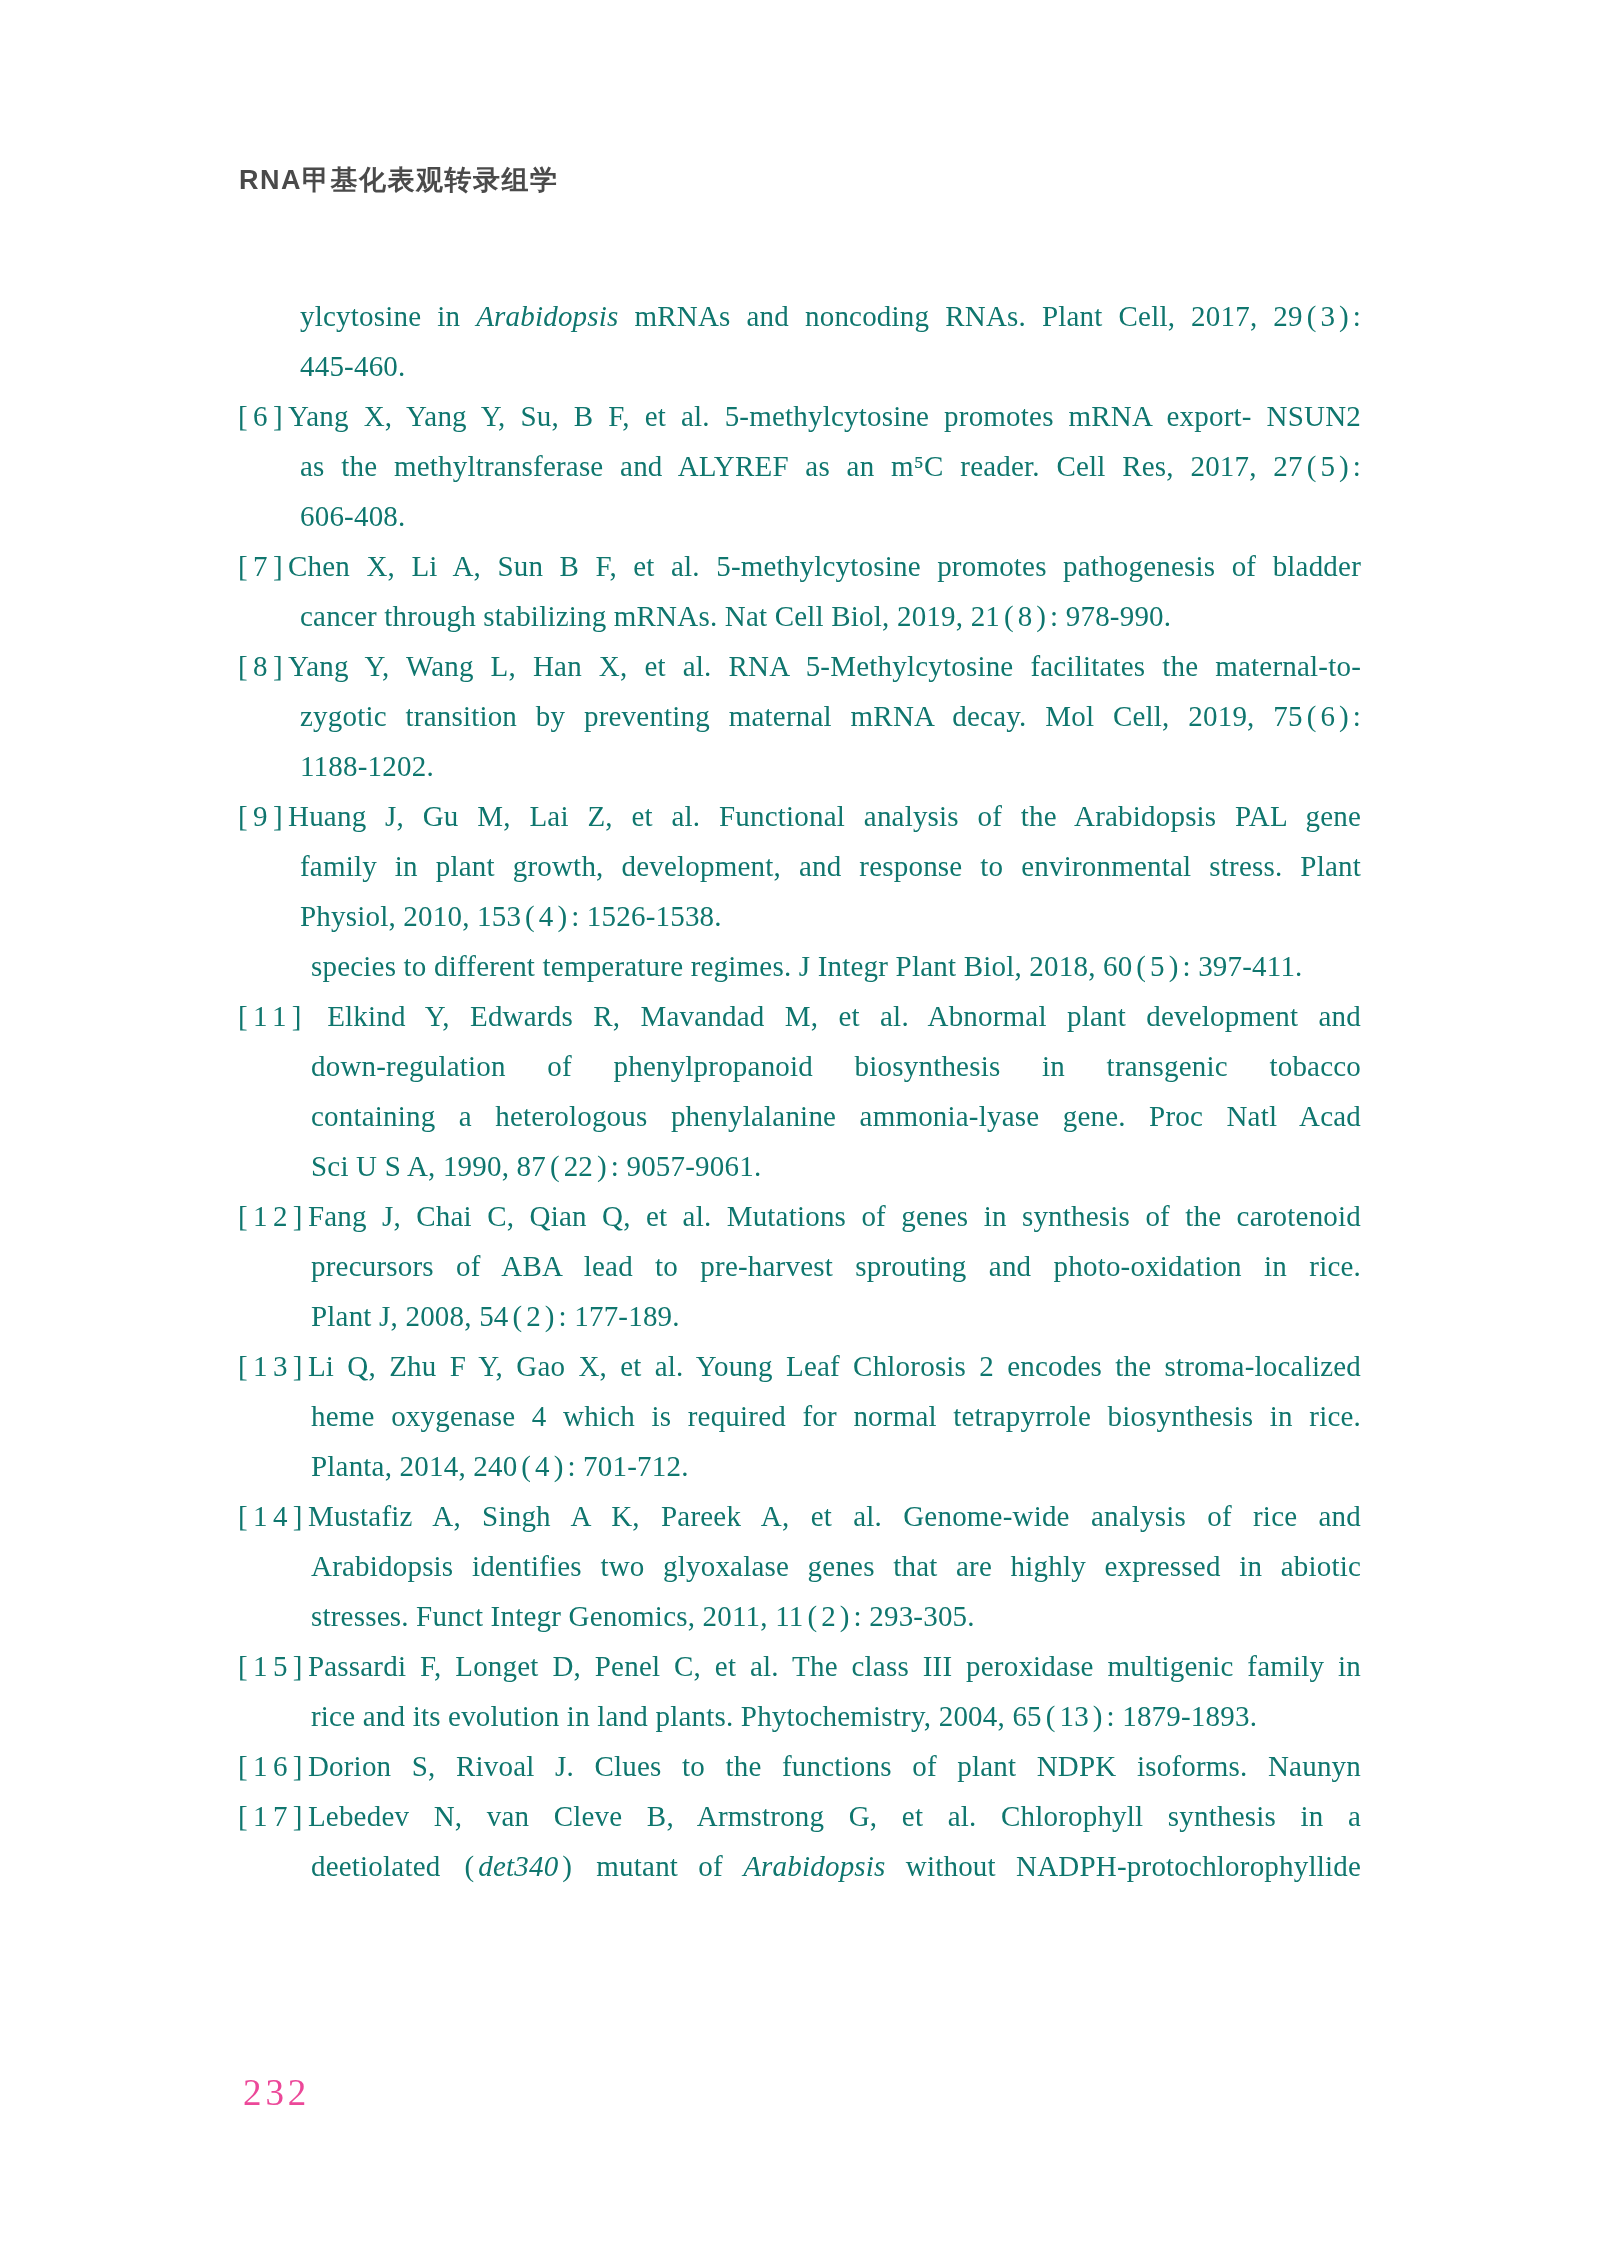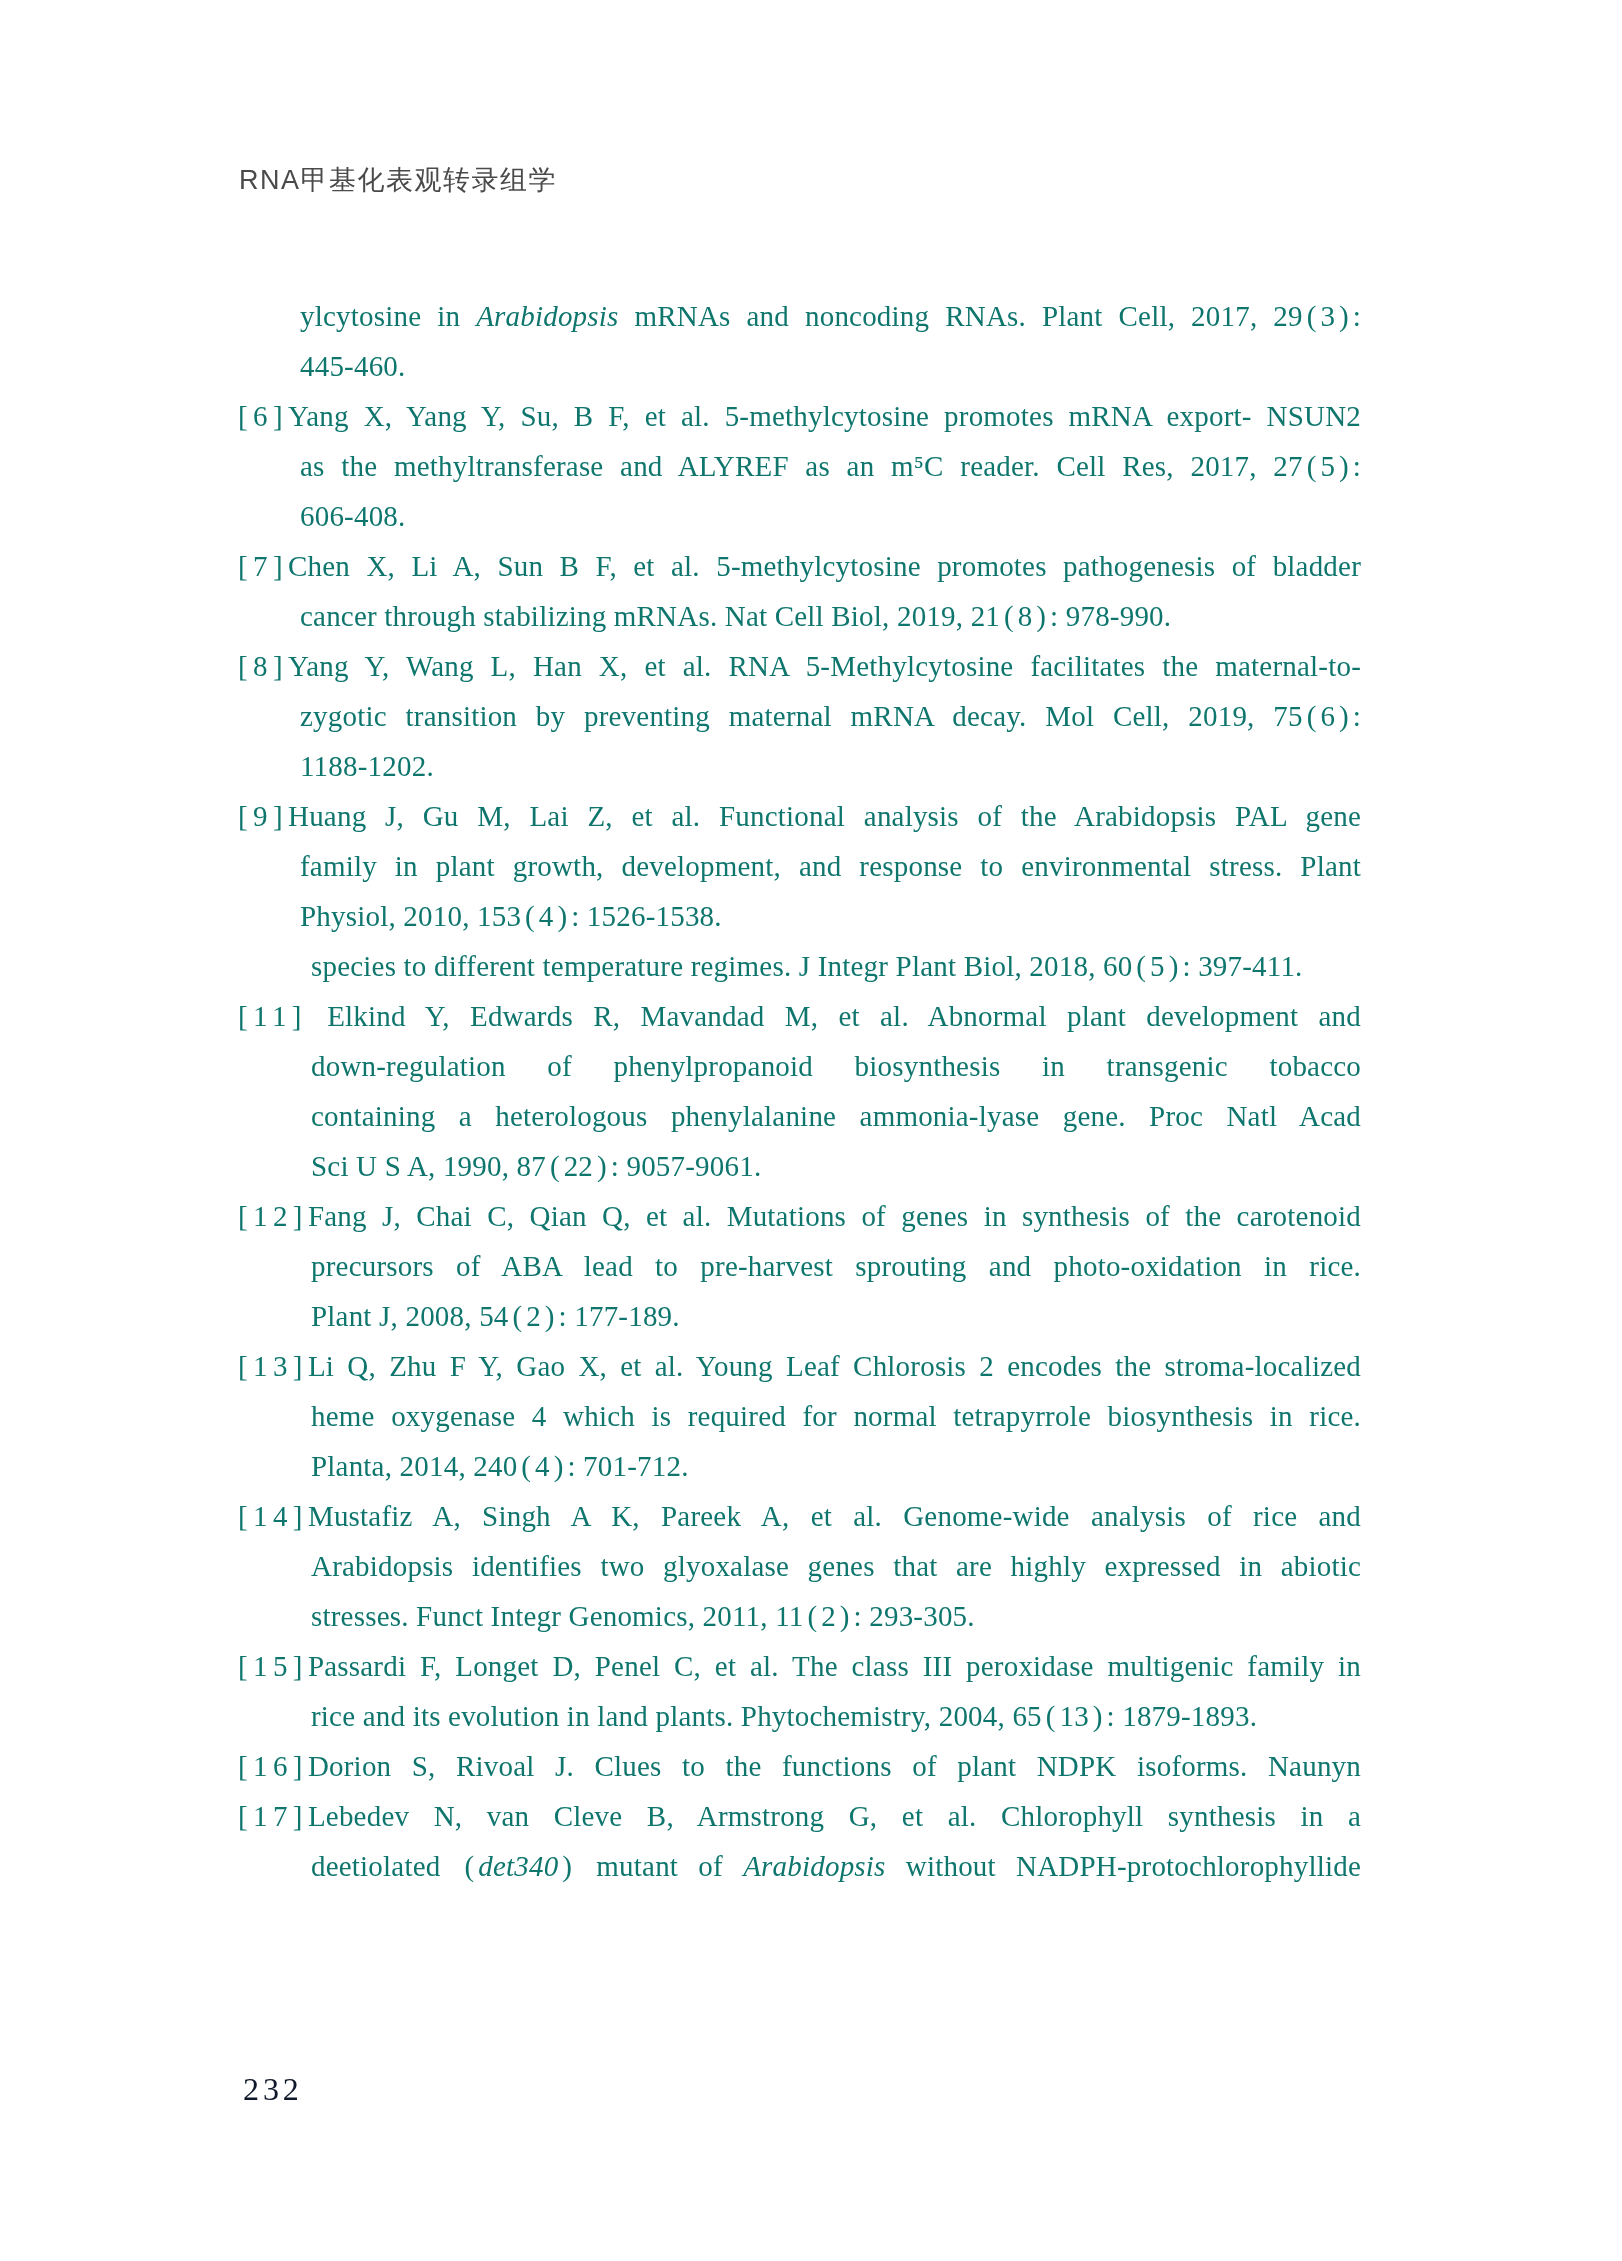--- a/index.html
+++ b/index.html
@@ -13,21 +13,21 @@
     height: 2261px;
     background: #ffffff;
     overflow: hidden;
   }
   .running-header {
     position: absolute;
     left: 239px;
     top: 162px;
     font-family: "Liberation Sans", "DejaVu Sans", sans-serif;
     font-size: 27px;
-    font-weight: 400;
+    font-weight: 700;
     color: #4a4a4a;
     letter-spacing: 1.5px;
     white-space: nowrap;
   }
   .refs {
     position: absolute;
     left: 238px;
     top: 291px;
     width: 1123px;
   }
@@ -45,23 +45,23 @@
   }
   .ref-line.cont1 { padding-left: 62px; }
   .ref-line.cont2 { padding-left: 73px; }
   .marker { letter-spacing: 5.4px; }
   .pw { padding: 0 3.9px; }
   .page-number {
     position: absolute;
     left: 243px;
     top: 2071px;
     font-family: "Liberation Serif", "DejaVu Serif", serif;
-    font-size: 32px;
+    font-size: 37px;
     letter-spacing: 3.9px;
-    color: #0f172a;
+    color: #ec4899;
   }
   i { font-style: italic; }
 </style>
 </head>
 <body>
 
 <div class="page">
   <div class="running-header">RNA甲基化表观转录组学</div>
 
   <div class="refs" id="refs-list">

